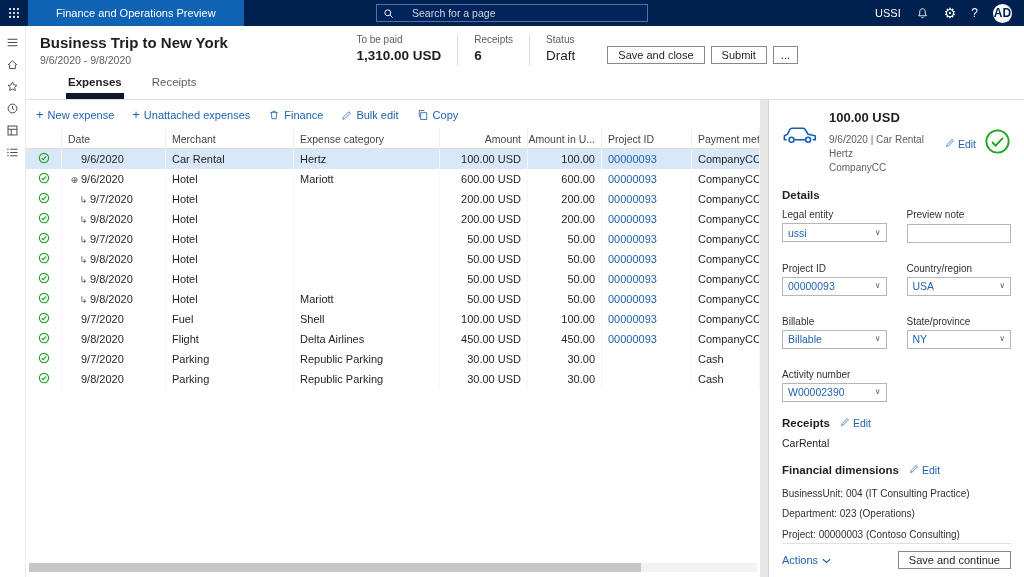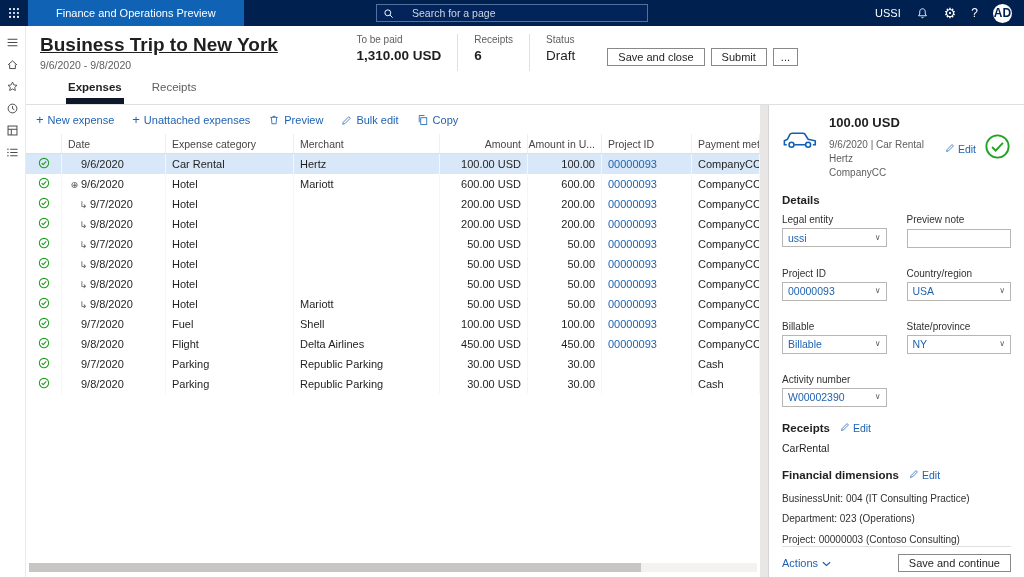--- a/index.html
+++ b/index.html
@@ -22,21 +22,21 @@
     align-items:center;justify-content:center;font-size:12px;font-weight:bold;cursor:pointer;}
 
   
   .shell{display:flex;height:551px;}
   .leftnav{width:26px;border-right:1px solid #eceae8;display:flex;flex-direction:column;align-items:center;padding-top:5px;background:#fff;}
   .nav-ico{width:26px;height:22px;display:flex;align-items:center;justify-content:center;color:#494745;cursor:pointer;}
   .main{flex:1;display:flex;flex-direction:column;min-width:0;}
 
   
   .page-header{display:flex;padding:8px 14px 0 14px;}
-  .ph-title{font-size:19px;font-weight:bold;text-decoration:underline;}
+  .ph-title{font-size:15px;font-weight:bold;}
   .ph-dates{font-size:10.5px;color:#605e5c;margin-top:3px;}
   .ph-right{margin-left:auto;margin-right:212px;display:flex;flex-direction:row;}
   .stats{display:flex;}
   .stat{padding:0 16px;}
   .stat + .stat{border-left:1px solid #e1dfdd;}
   .stat-label{font-size:10px;color:#605e5c;}
   .stat-value{font-size:13.5px;font-weight:bold;margin-top:3px;}
   .stat-value.normal{font-weight:normal;}
   .btn-row{display:flex;gap:6px;margin-top:9px;padding-left:16px;align-items:center;}
   .btn{background:#fff;border:1px solid #8a8886;font-size:11px;padding:2px 10px;cursor:pointer;font-family:inherit;color:#201f1e;}
@@ -239,21 +239,21 @@
                 <span class="plus-ch">+</span>
               </span>
               <span>Unattached expenses</span>
             </span>
             <span class="tb-item">
               <span class="tb-ico">
                 <svg viewBox="0 0 16 16" width="12" height="12">
                   <path d="M3 4.5h10M6.5 4V3h3v1M4.5 4.5l.7 8.5h5.6l.7-8.5" fill="none" stroke="currentColor" stroke-width="1.1"></path>
                 </svg>
               </span>
-              <span>Preview</span>
+              <span>Finance</span>
             </span>
             <span class="tb-item">
               <span class="tb-ico">
                 <svg viewBox="0 0 16 16" width="11" height="11">
                   <path d="M2.5 13.5l.8-3 8-8 2.2 2.2-8 8z" fill="none" stroke="currentColor" stroke-width="1.1"></path>
                 </svg>
               </span>
               <span>Bulk edit</span>
             </span>
             <span class="tb-item">
@@ -263,22 +263,22 @@
                   <path d="M3 11V2h7" fill="none" stroke="currentColor" stroke-width="1.1"></path>
                 </svg>
               </span>
               <span>Copy</span>
             </span>
           </div>
 
         <div class="thead">
           <div></div>
           <div>Date</div>
+          <div>Merchant</div>
           <div>Expense category</div>
-          <div>Merchant</div>
           <div class="r">Amount</div>
           <div class="r">Amount in U...</div>
           <div>Project ID</div>
           <div>Payment method</div>
         </div>
 
         <div class="tbody">
             <div class="trow selected">
     <div class="c-icon">
       <span>

